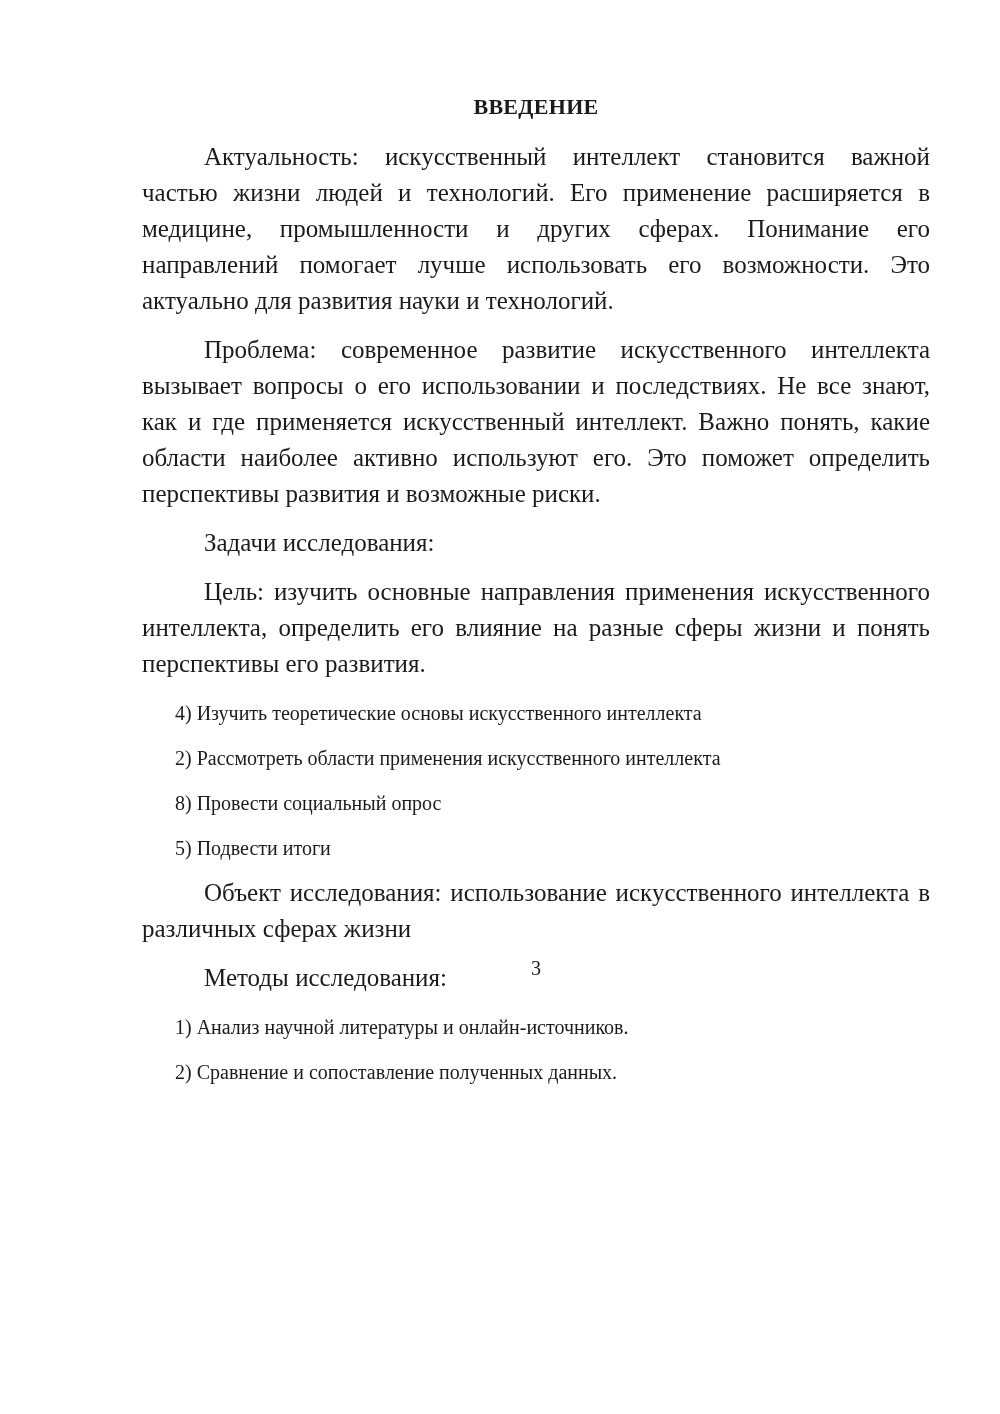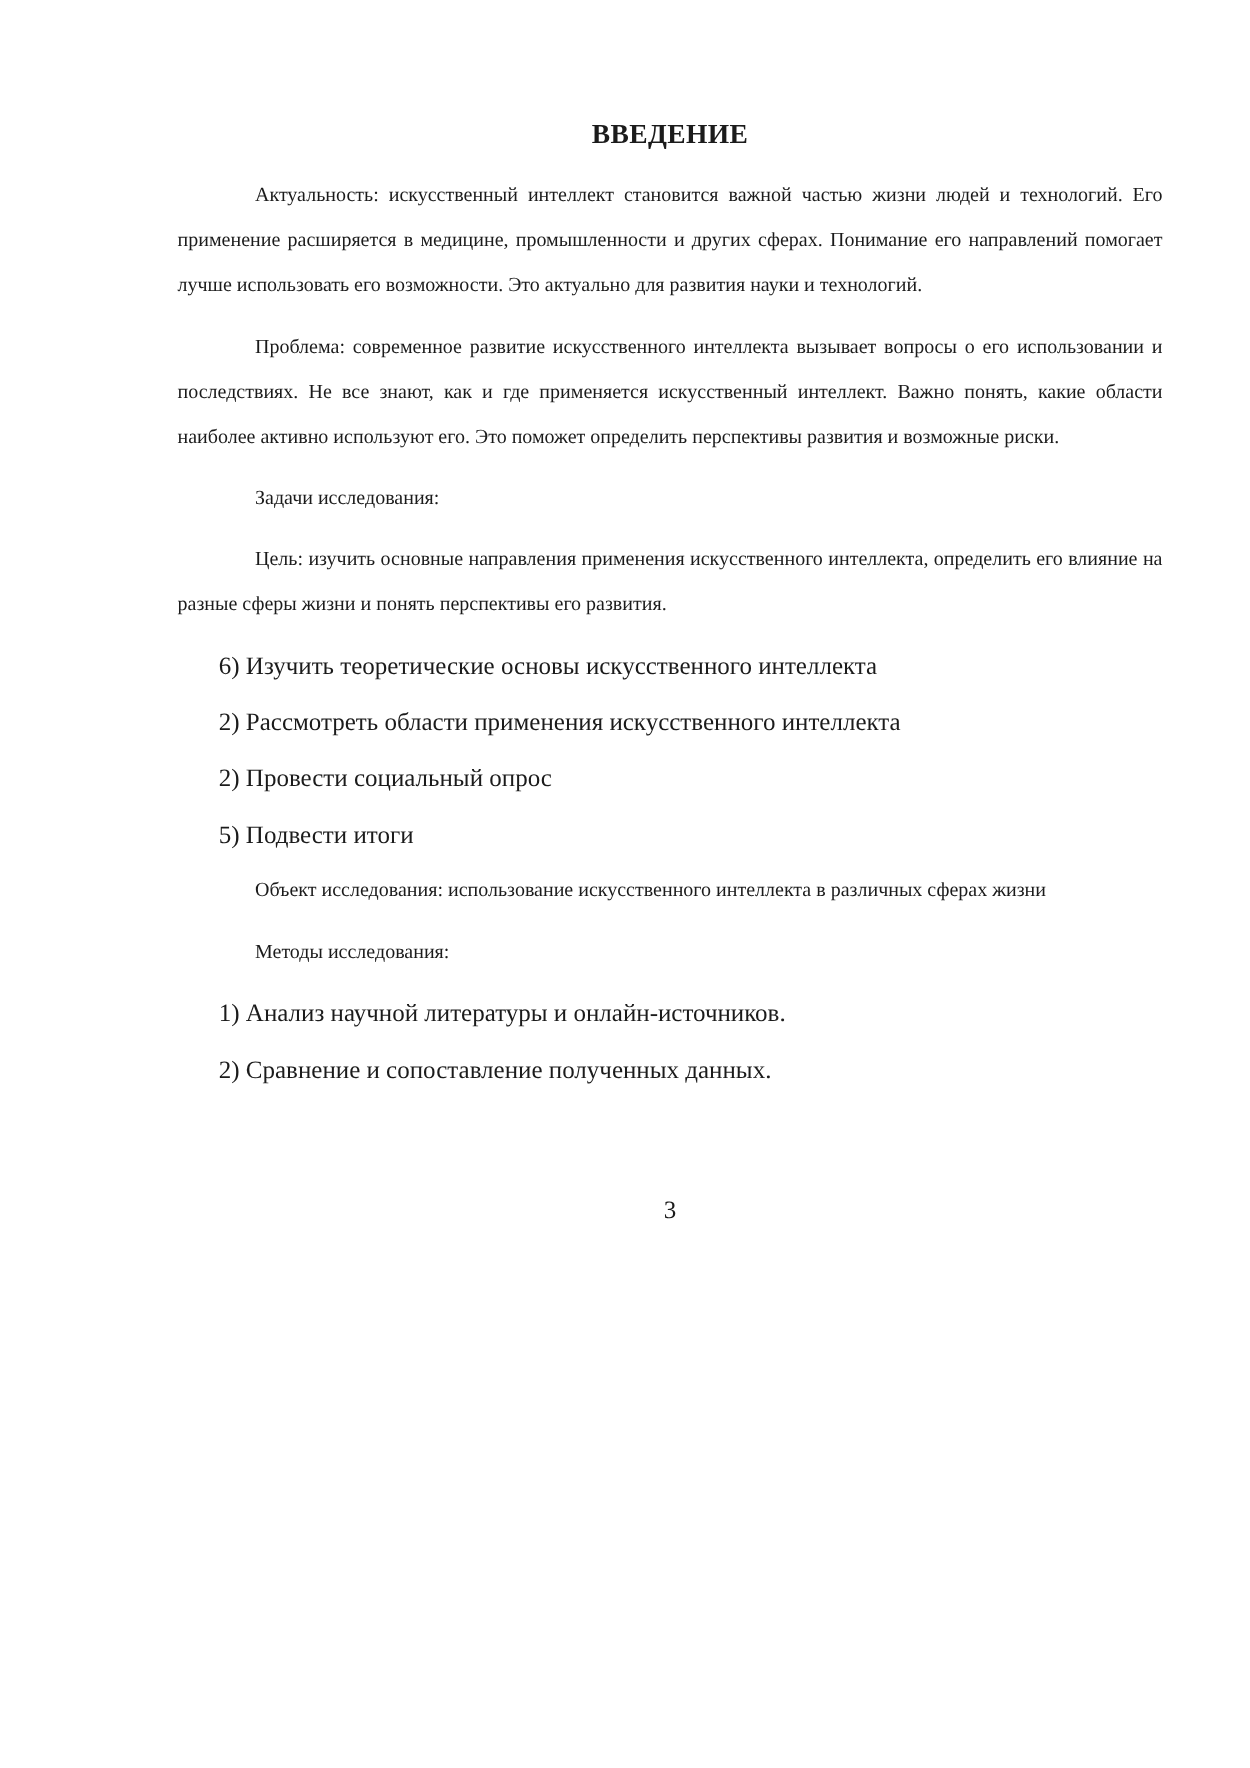--- a/index.html
+++ b/index.html
@@ -24,21 +24,21 @@
   }
   .doc-title {
     font-size: 22px;
     font-weight: bold;
     text-align: center;
     margin: 0 0 17px 0;
     line-height: 30px;
     letter-spacing: 0.3px;
   }
   .para {
-    font-size: 16px;
+    font-size: 25px;
     line-height: 36px;
     text-align: justify;
     text-indent: 62px;
     margin: 0 0 13px 0;
   }
   .list-item {
     font-size: 20px;
     line-height: 36px;
     text-align: left;
     margin: 0 0 9px 0;
@@ -62,26 +62,26 @@
   <h1 class="doc-title">ВВЕДЕНИЕ</h1>
 
   <p class="para">Актуальность: искусственный интеллект становится важной частью жизни людей и технологий. Его применение расширяется в медицине, промышленности и других сферах. Понимание его направлений помогает лучше использовать его возможности. Это актуально для развития науки и технологий.</p>
 
   <p class="para">Проблема: современное развитие искусственного интеллекта вызывает вопросы о его использовании и последствиях. Не все знают, как и где применяется искусственный интеллект. Важно понять, какие области наиболее активно используют его. Это поможет определить перспективы развития и возможные риски.</p>
 
   <p class="para">Задачи исследования:</p>
 
   <p class="para">Цель: изучить основные направления применения искусственного интеллекта, определить его влияние на разные сферы жизни и понять перспективы его развития.</p>
 
-  <p class="list-item">6) Изучить теоретические основы искусственного интеллекта</p>
+  <p class="list-item">4) Изучить теоретические основы искусственного интеллекта</p>
 
   <p class="list-item">2) Рассмотреть области применения искусственного интеллекта</p>
 
 
-  <p class="list-item">2) Провести социальный опрос</p>
+  <p class="list-item">8) Провести социальный опрос</p>
 
   <p class="list-item">5) Подвести итоги</p>
 
   <p class="para">Объект исследования: использование искусственного интеллекта в различных сферах жизни</p>
 
 
 
   <p class="para">Методы исследования:</p>
 
   <p class="list-item">1) Анализ научной литературы и онлайн-источников.</p>

